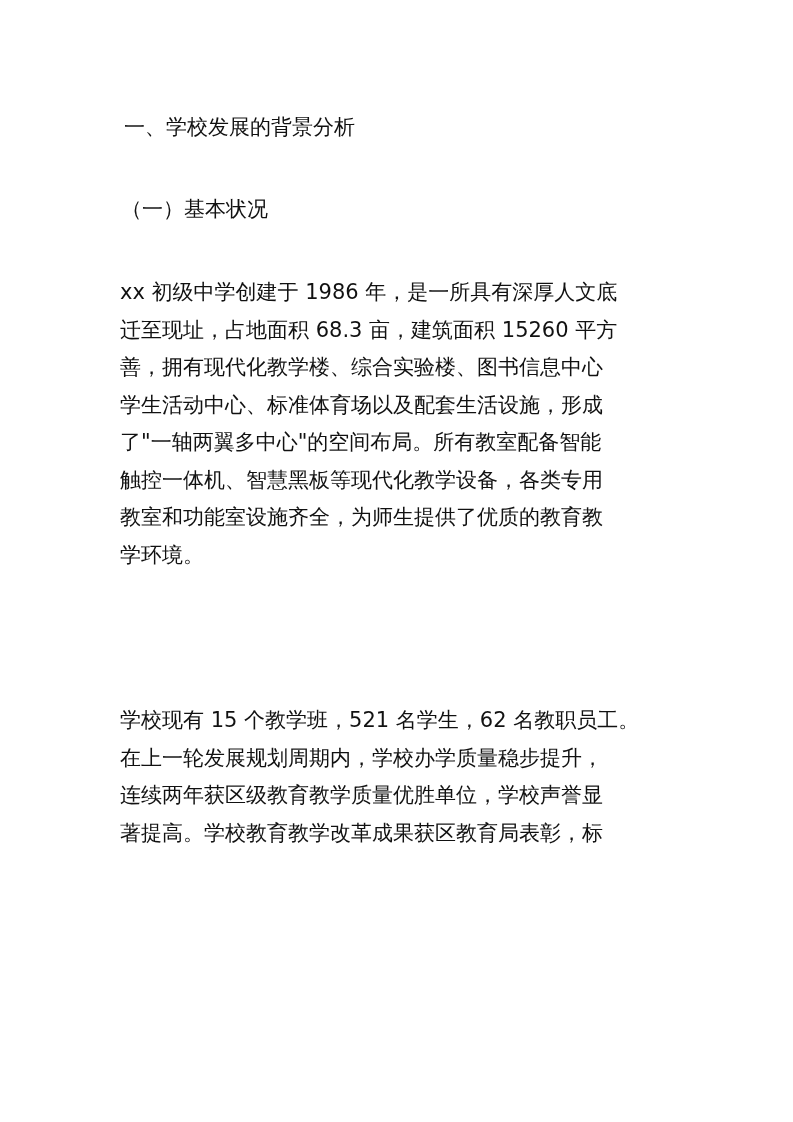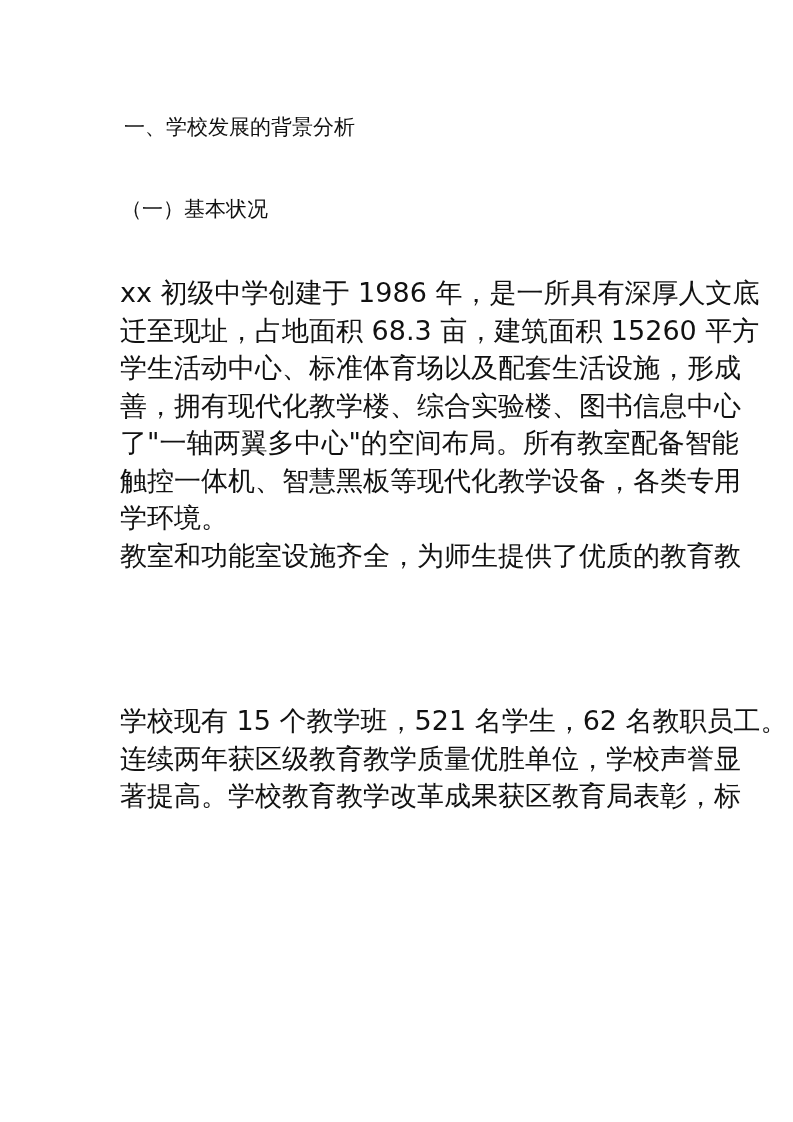--- a/index.html
+++ b/index.html
@@ -28,21 +28,21 @@
       line-height: 30px;
       white-space: nowrap;
     }
     .h1 { left: 124px; top: 112px; }
     .h2-a { left: 121px; top: 194px; }
     .h2-b { left: 121px; top: 985px; }
     .para {
       position: absolute;
       left: 120px;
       width: 560px;
-      font-size: 27px;
+      font-size: 21px;
       line-height: 37.5px;
     }
     .para .line {
       display: block;
       white-space: nowrap;
       height: 37.5px;
     }
     .p1 { top: 274px; }
     .p2 { top: 702px; }
   </style>
@@ -51,28 +51,29 @@
 
 <div class="page">
 
   <div class="heading h1">一、学校发展的背景分析</div>
 
   <div class="heading h2-a">（一）基本状况</div>
 
   <div class="para p1">
     <span class="line">xx 初级中学创建于 1986 年，是一所具有深厚人文底</span>
     <span class="line">迁至现址，占地面积 68.3 亩，建筑面积 15260 平方</span>
+    <span class="line">善，拥有现代化教学楼、综合实验楼、图书信息中心</span>
     <span class="line">学生活动中心、标准体育场以及配套生活设施，形成</span>
-    <span class="line">善，拥有现代化教学楼、综合实验楼、图书信息中心</span>
     <span class="line">了"一轴两翼多中心"的空间布局。所有教室配备智能</span>
     <span class="line">触控一体机、智慧黑板等现代化教学设备，各类专用</span>
+    <span class="line">教室和功能室设施齐全，为师生提供了优质的教育教</span>
     <span class="line">学环境。</span>
-    <span class="line">教室和功能室设施齐全，为师生提供了优质的教育教</span>
   </div>
 
   <div class="para p2">
     <span class="line">学校现有 15 个教学班，521 名学生，62 名教职员工。</span>
+    <span class="line">在上一轮发展规划周期内，学校办学质量稳步提升，</span>
     <span class="line">连续两年获区级教育教学质量优胜单位，学校声誉显</span>
     <span class="line">著提高。学校教育教学改革成果获区教育局表彰，标</span>
   </div>
 
 
 </div>
 
 </body></html>

